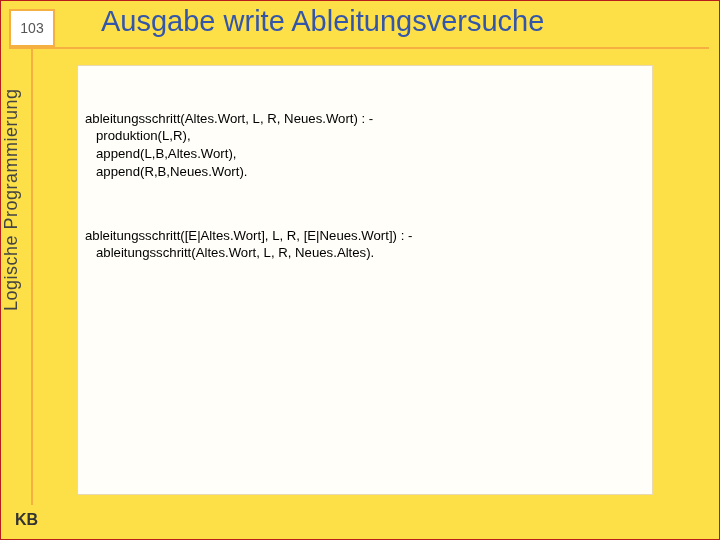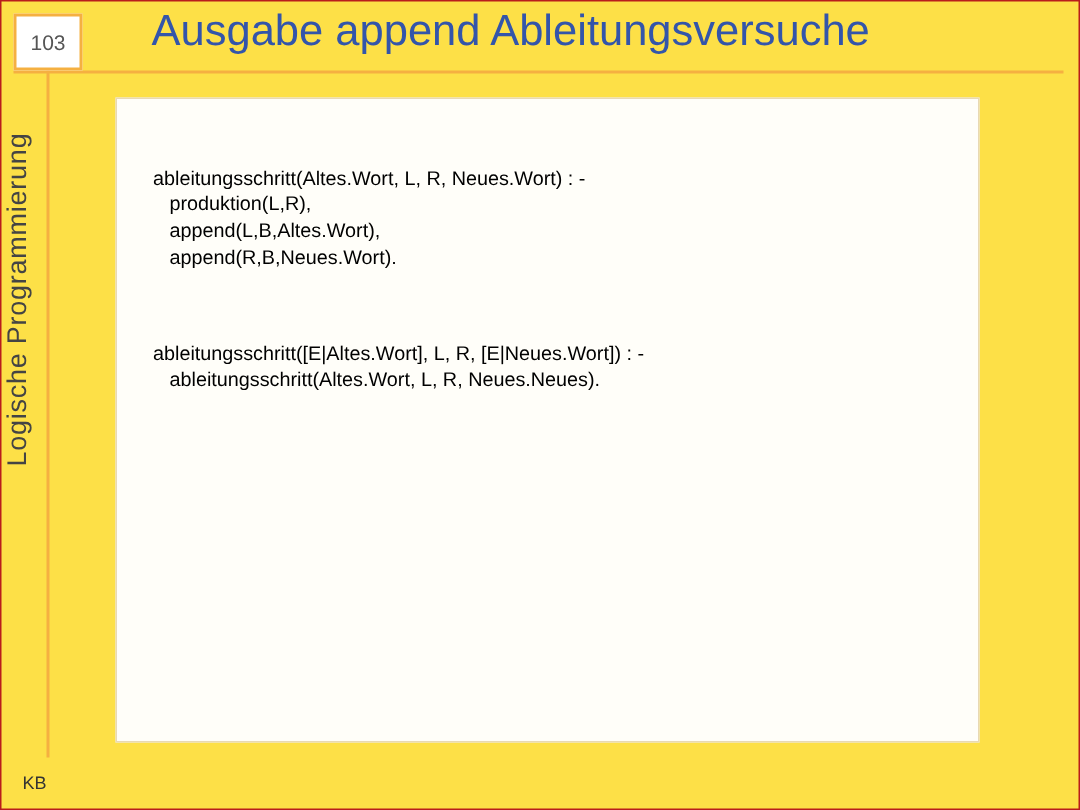--- a/index.html
+++ b/index.html
@@ -93,34 +93,34 @@
     color: #444;
     letter-spacing: 0.5px;
     white-space: nowrap;
     width: 300px;
   }
   
   .footer-kb {
     position: absolute;
     left: 14px;
     bottom: 10px;
-    font-size: 12px;
-    font-weight: normal;
+    font-size: 16px;
+    font-weight: bold;
     color: #333;
   }
   
   .code-box {
     position: absolute;
     top: 64px;
     left: 76px;
     width: 576px;
     height: 430px;
     border: 1px solid var(--light-border);
     background: #fffef9;
-    padding: 8px 24px;
+    padding: 8px 7px;
     font-family: Verdana, Arial, sans-serif;
     font-size: 13.2px;
     line-height: 1.35;
     white-space: pre;
     overflow: hidden;
     z-index: 2;
   }
   .code-block { margin-bottom: 10px; white-space: pre; }
 </style>
 </head>
@@ -128,29 +128,29 @@
 
 <div class="slide">
 
   <div class="hline-top"></div>
   <div class="vline"></div>
 
   <div class="left-spine">
     <div class="page-number">103</div>
   </div>
 
-  <div class="title">Ausgabe append Ableitungsversuche</div>
+  <div class="title">Ausgabe write Ableitungsversuche</div>
 
   <div class="side-label">Logische Programmierung</div>
 
   <div class="code-box">
     <div class="code-block">ableitungsschritt(Altes.Wort, L, R, Neues.Wort) : -
    produktion(L,R),
    append(L,B,Altes.Wort),
    append(R,B,Neues.Wort).</div>
     <div class="code-block">ableitungsschritt([E|Altes.Wort], L, R, [E|Neues.Wort]) : -
-   ableitungsschritt(Altes.Wort, L, R, Neues.Neues).</div>
+   ableitungsschritt(Altes.Wort, L, R, Neues.Altes).</div>
     
   </div>
 
   <div class="footer-kb">KB</div>
 
 </div>
 
 </body></html>

